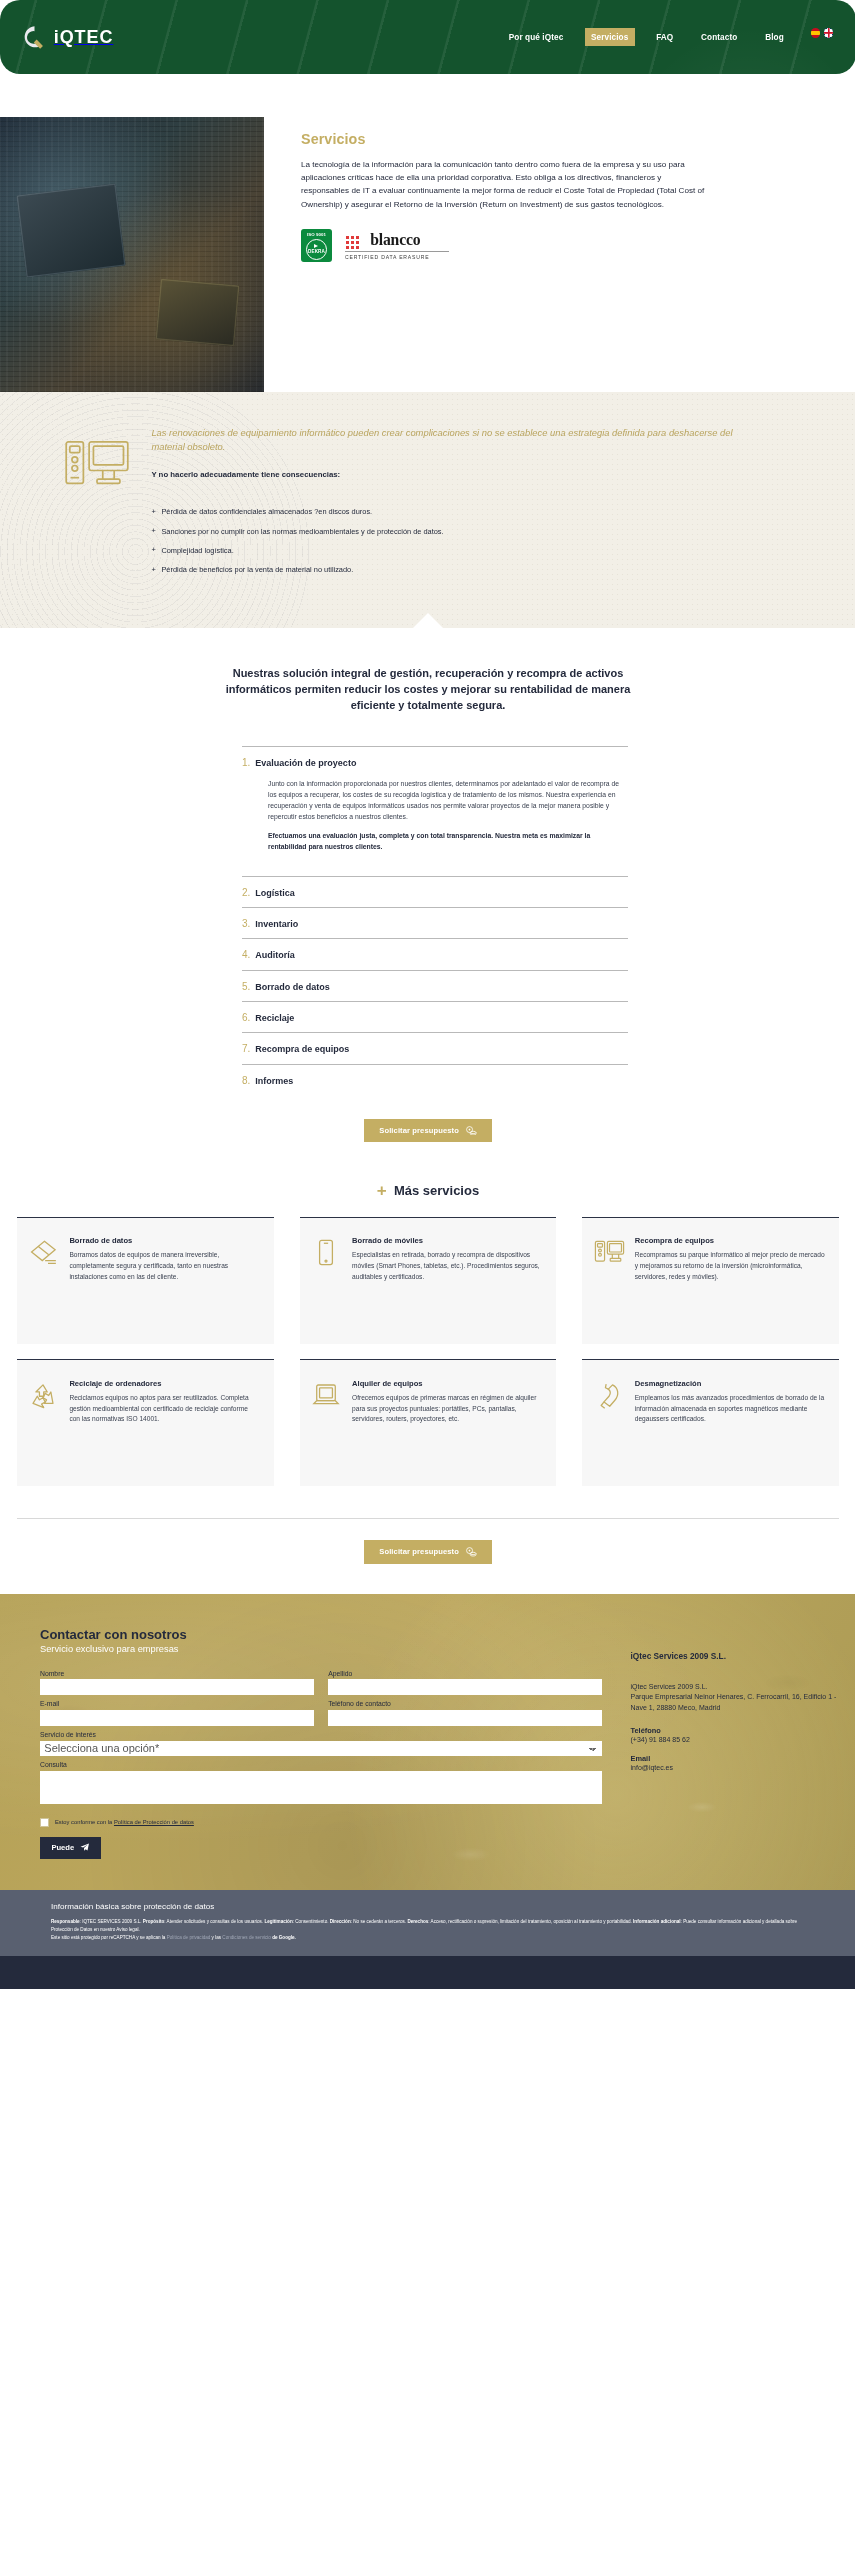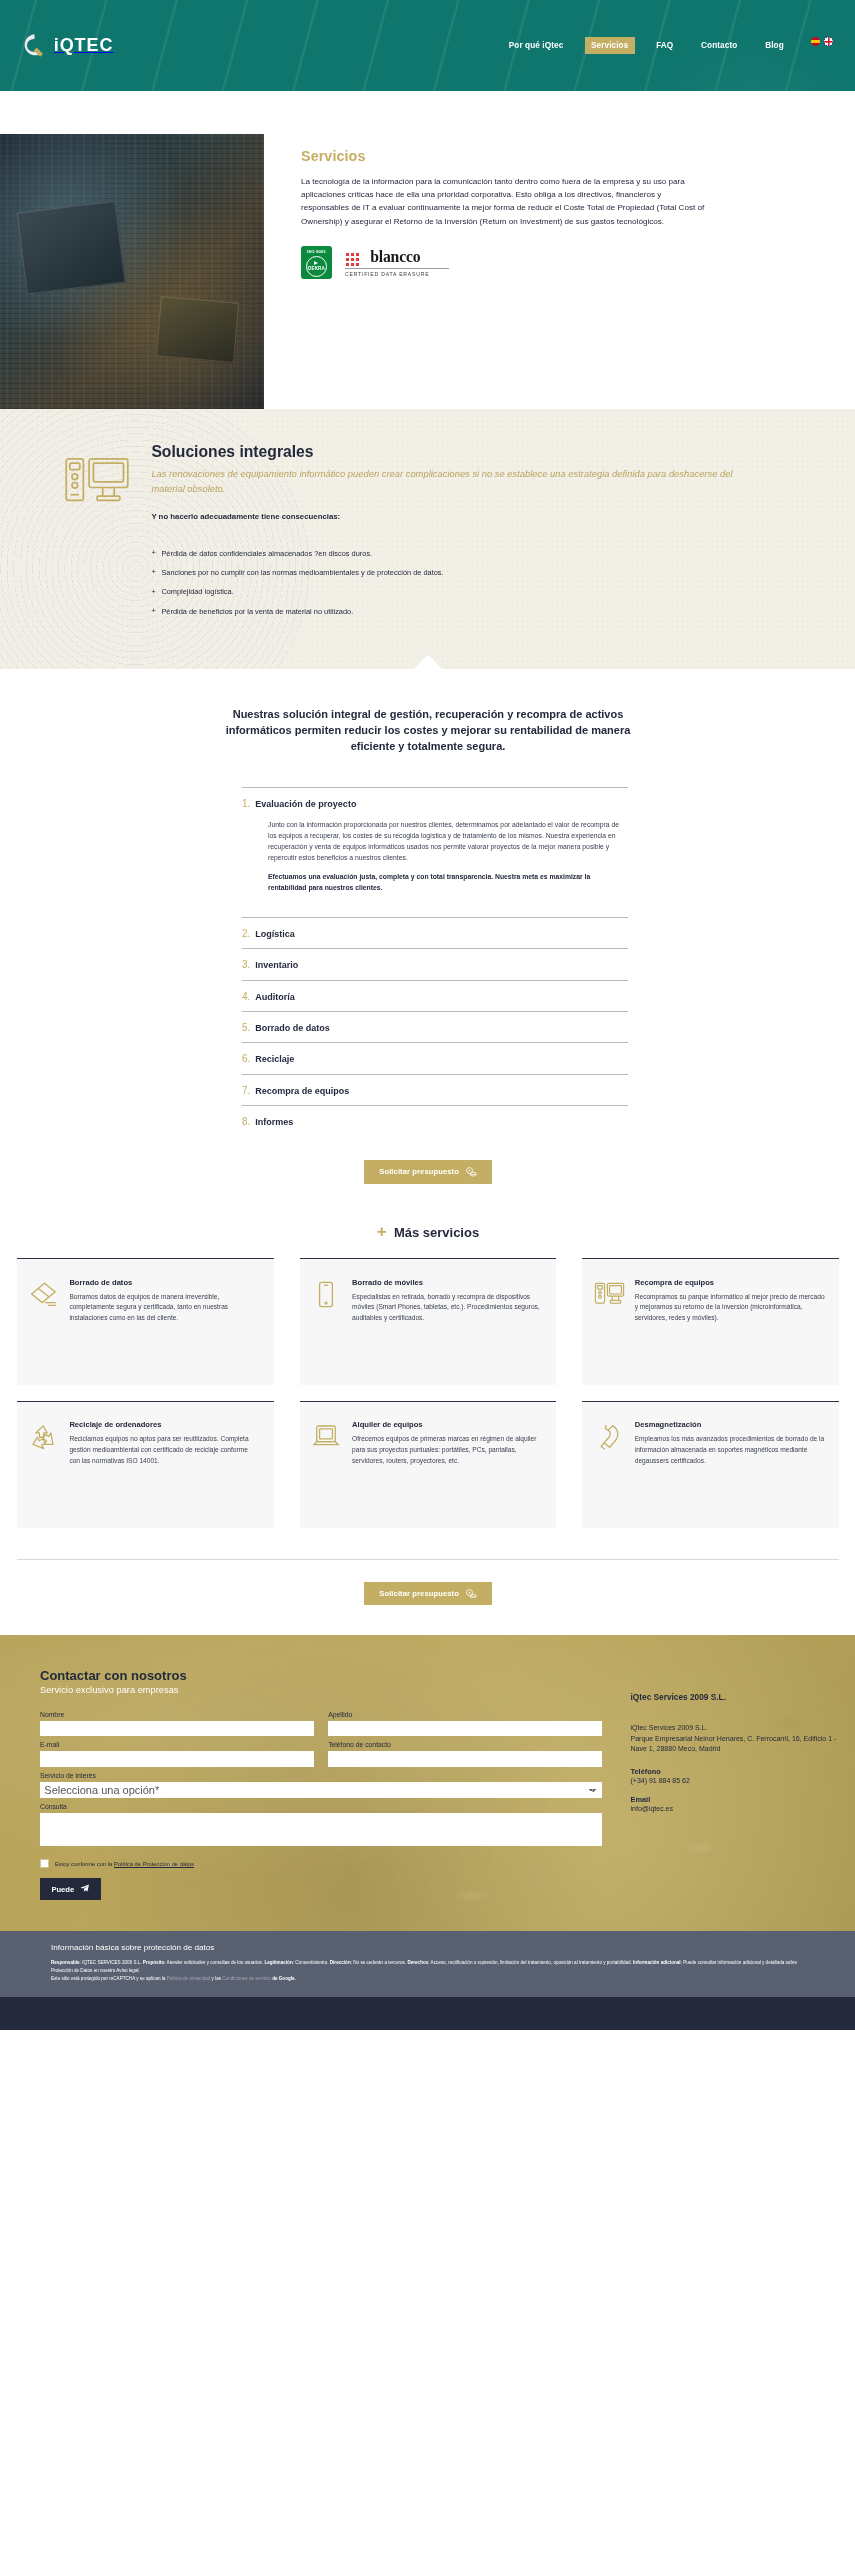--- a/index.html
+++ b/index.html
@@ -8,21 +8,21 @@
   body{
     font-family:"Liberation Sans", sans-serif;
     background:#ffffff;
     color:#242a3c;
     -webkit-font-smoothing:antialiased;
   }
   .page{width:856px;position:relative;overflow:hidden;}
 
   
   .header{
-    position:relative;height:91px;background:#0f766e;overflow:hidden;
+    position:relative;height:74px;background:#14532d;overflow:hidden;border-radius:20px;
   }
   .header-stripes{
     position:absolute;inset:0;
     background:
       repeating-linear-gradient(105deg,
         rgba(255,255,255,0.00) 0px,
         rgba(255,255,255,0.00) 33px,
         rgba(255,255,255,0.075) 34px,
         rgba(255,255,255,0.075) 36px,
         rgba(255,255,255,0.00) 36px,
@@ -344,21 +344,20 @@
           <circle cx="15" cy="41" r="4"></circle>
           <line x1="9" y1="54" x2="21" y2="54"></line>
           <rect x="35" y="4" width="54" height="40" rx="3"></rect>
           <rect x="41" y="10" width="42" height="26" rx="2"></rect>
           <line x1="54" y1="44" x2="54" y2="56"></line>
           <line x1="70" y1="44" x2="70" y2="56"></line>
           <rect x="46" y="56" width="32" height="6" rx="2"></rect>
         </svg>
       </div>
       <div class="sol-body">
-        <h2 class="sol-title">Soluciones integrales</h2>
         <p class="sol-lead">Las renovaciones de equipamiento informático pueden crear complicaciones si no se establece una estrategia definida para deshacerse del material obsoleto.</p>
         <p class="sol-conseq">Y no hacerlo adecuadamente tiene consecuencias:</p>
         <ul class="sol-list">
           <li>Pérdida de datos confidenciales almacenados ?en discos duros.</li>
           <li>Sanciones por no cumplir con las normas medioambientales y de protección de datos.</li>
           <li>Complejidad logística.</li>
           <li>Pérdida de beneficios por la venta de material no utilizado.</li>
         </ul>
       </div>
     </div>

